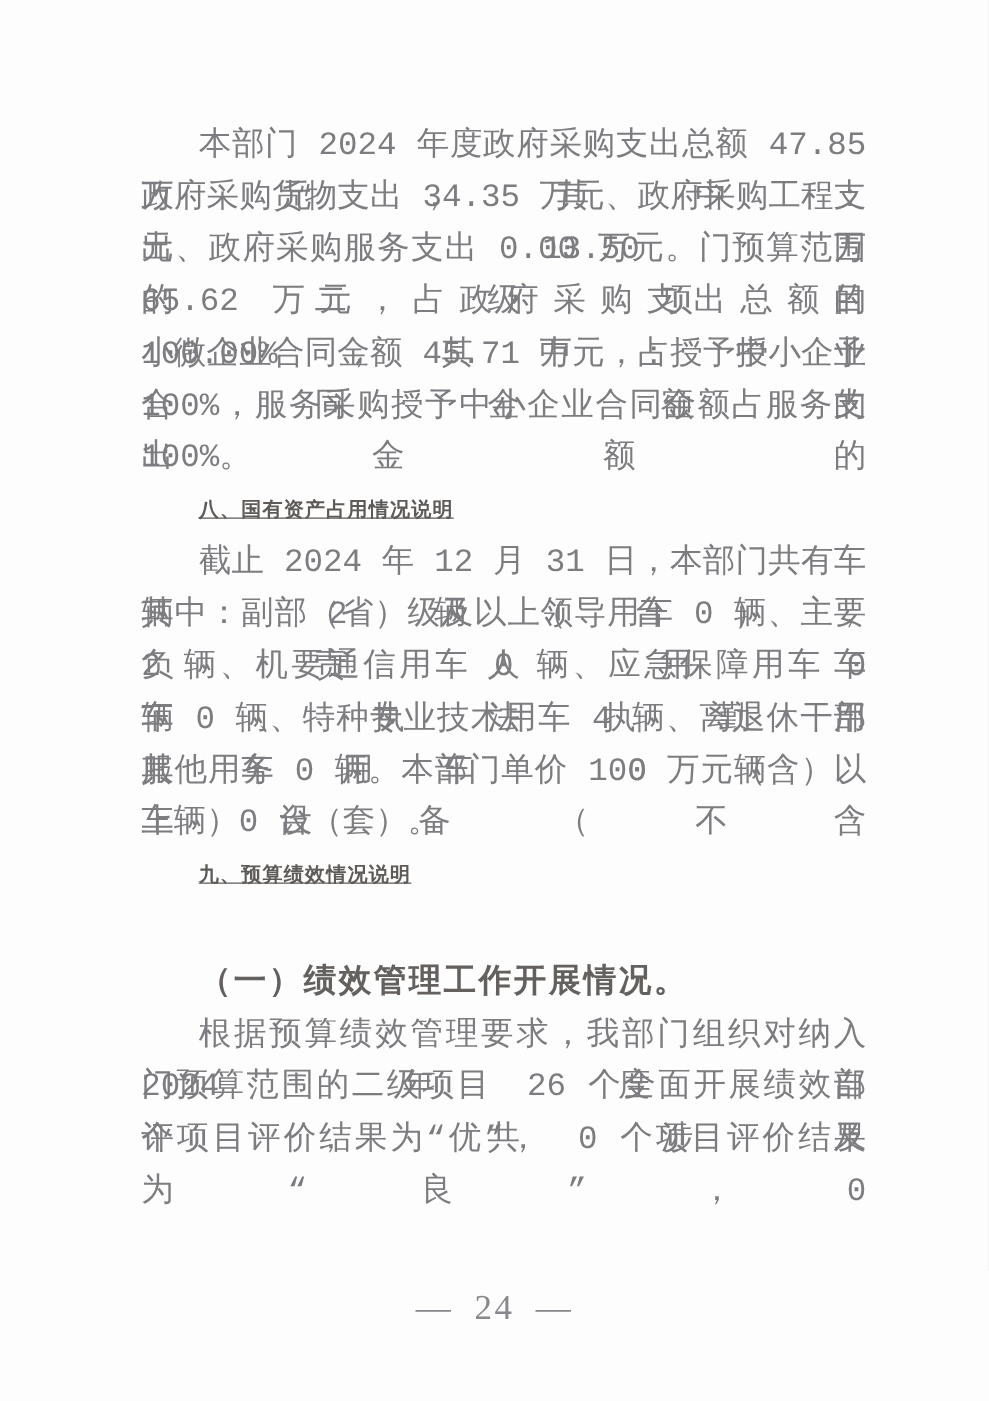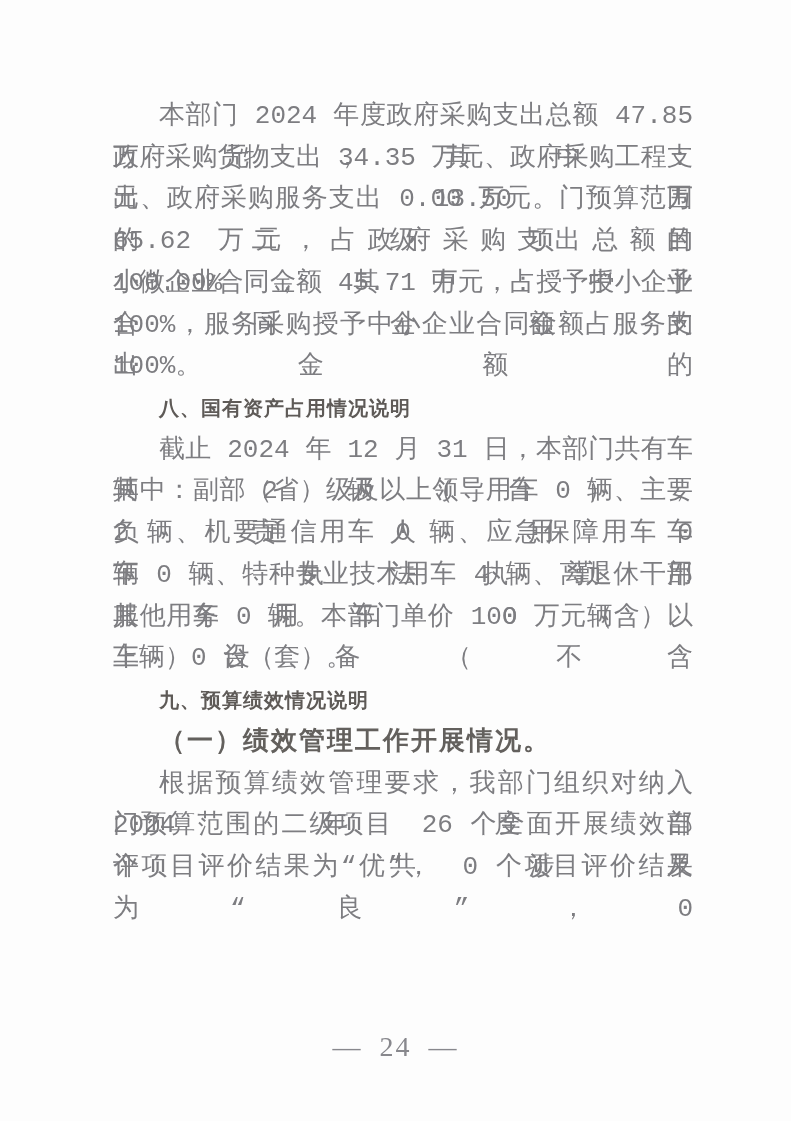--- a/index.html
+++ b/index.html
@@ -34,27 +34,29 @@
   .line.justify {
     text-align: justify;
     text-align-last: justify;
     text-justify: inter-character;
   }
   .line.indent { text-indent: 46px; }
   .line.heading {
     font-family: "Liberation Sans", "DejaVu Sans", sans-serif;
     font-weight: 700;
     color: #5e5a57;
-    font-size: 20px;
+    font-size: 16px;
     letter-spacing: 1px;
+    text-decoration: underline;
   }
   .line.subheading {
     font-weight: 700;
     color: #63605d;
     letter-spacing: 2px;
+    margin-top: 44px;
   }
   .footer {
     position: absolute;
     left: 0;
     top: 1031px;
     width: 100%;
     text-align: center;
     font-size: 28px;
     color: #88888d;
     letter-spacing: 2px;

